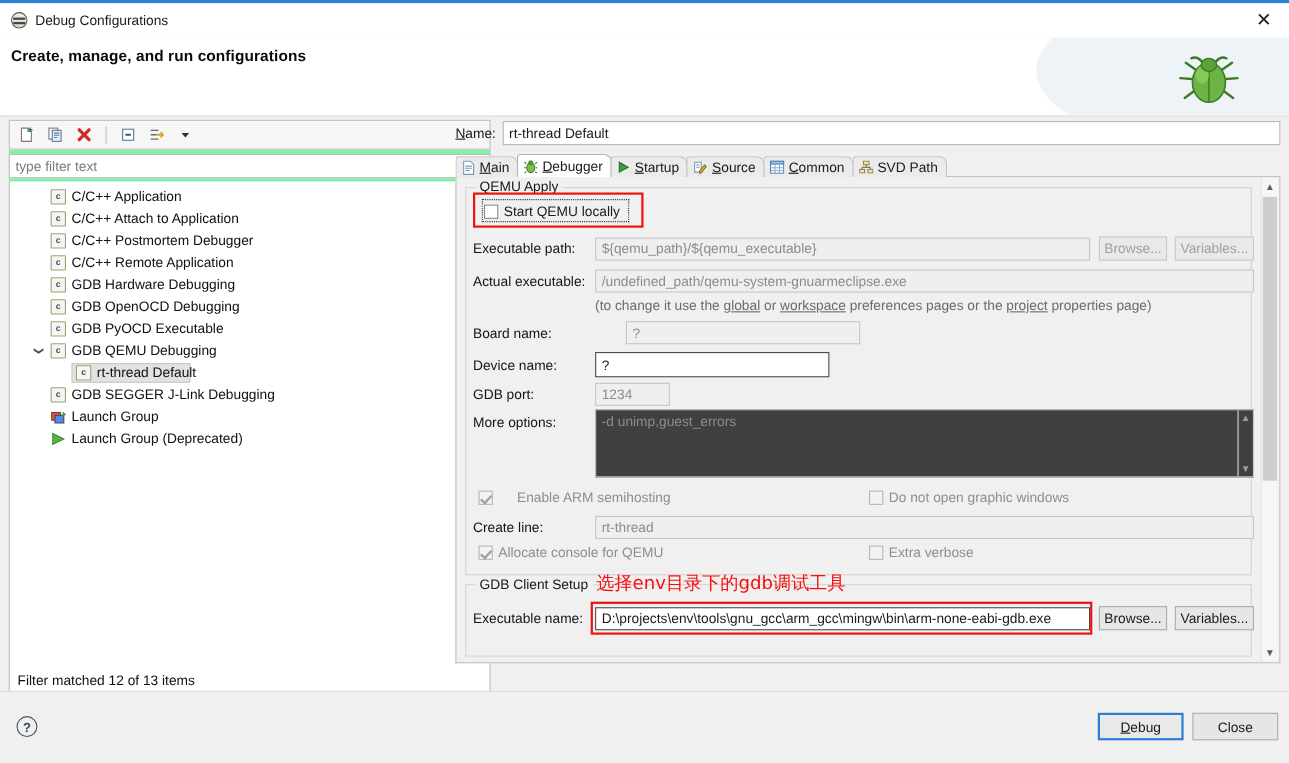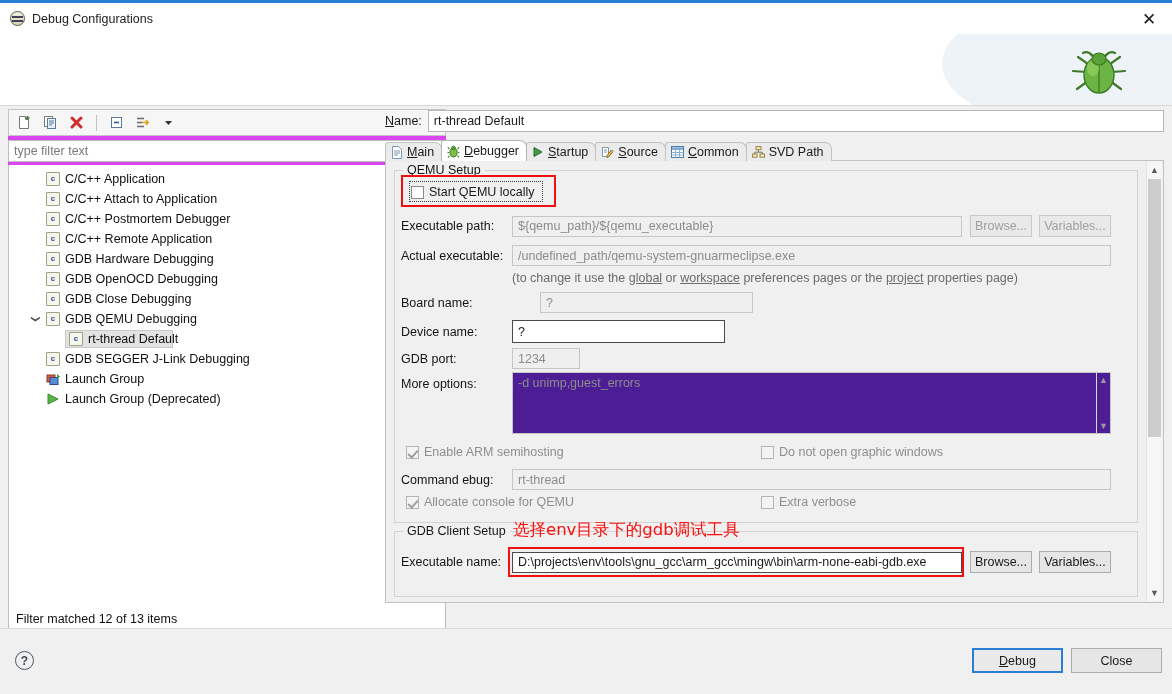--- a/index.html
+++ b/index.html
@@ -28,21 +28,21 @@
   
   .headband { height:72px; background:#ffffff; position:relative; overflow:hidden; border-bottom:1px solid #d7d7d7; }
   .headband .hdr { position:absolute; left:10px; top:8px; font-size:14px; font-weight:bold; color:#0a0a0a; letter-spacing:.1px; }
   .swoosh { position:absolute; right:0; top:-30px; width:230px; height:120px; background:#eef3f8; border-radius:50% 0 0 50%; }
   .bug { position:absolute; right:42px; top:14px; width:62px; height:52px; }
 
   
   .body { position:absolute; left:0; right:0; top:106px; bottom:0; }
 
   
-  .left { position:absolute; left:8px; top:0; width:438px; height:527px; background:#d946ef; }
+  .left { position:absolute; left:8px; top:0; width:438px; height:527px; background:#86efac; }
   .ltoolbar { height:27px; border:1px solid #c4c4c4; background:#f6f6f6; display:flex; align-items:center; padding:0 6px; gap:7px; }
   .tb { width:19px; height:19px; display:flex; align-items:center; justify-content:center; cursor:pointer; }
   .tbsep { width:1px; height:16px; background:#c0c0c0; margin:0 3px; }
   .filterbox { margin-top:4px; height:22px; border:1px solid #bdbdbd; background:#fff; display:flex; align-items:center;
                padding:0 5px; color:#7a7a7a; font-size:12.5px; }
   .tree { margin-top:3px; height:468px; border:1px solid #bdbdbd; border-top:none; background:#fff; position:relative;
           padding-top:4px; overflow:hidden; }
   .trow { height:20px; display:flex; align-items:center; padding-left:20px; position:relative; }
   .trow .twist { position:absolute; left:20px; width:13px; text-align:center; color:#4c4c4c; font-size:9px; }
   .trow.lvl0 { padding-left:37px; }
@@ -50,21 +50,21 @@
   .cico { width:14px; height:14px; margin-right:5px; flex:none; position:relative;
           background:#f7f6ee; border:1px solid #9aa37e; border-radius:1px;
           font-size:8px; line-height:12px; text-align:center; color:#2c4f87; font-weight:bold; }
   .tlabel { font-size:12.5px; color:#101010; white-space:nowrap; }
   .trow.sel .selbg { position:absolute; left:56px; right:auto; top:1px; height:18px; background:#e2e2e2; border:1px solid #c9c9c9; z-index:0; }
   .trow.sel .cico, .trow.sel .tlabel { position:relative; z-index:1; }
   .lgico { width:15px; height:14px; margin-right:4px; flex:none; position:relative; }
   .filtermatch { position:absolute; left:7px; bottom:6px; font-size:12.5px; color:#111; }
 
   
-  .right { position:absolute; left:372px; top:0; right:8px; height:527px;padding-left:13px; }
+  .right { position:absolute; left:401px; top:0; right:8px; height:527px;padding-left:13px; }
   .namerow { display:flex; align-items:center; height:24px; }
   .namelbl { font-size:12.5px; margin-right:6px; }
   .u { text-decoration:underline; }
   .nameinput { flex:1; height:22px; border:1px solid #b6b6b6; background:#fff; display:flex; align-items:center; padding:0 5px; font-size:12.5px; }
 
   .tabstrip { margin-top:7px; height:21px; display:flex; align-items:flex-end; position:relative;justify-content:space-between; }
   .tab { height:19px; display:flex; align-items:center; gap:4px; padding:0 7px 0 5px; font-size:12.5px;
          background:#ebebeb; border:1px solid #c2c2c2; border-bottom:none;
          border-radius:3px 7px 0 0; margin-right:-1px; color:#1a1a1a; cursor:pointer; position:relative; }
   .tab.active { height:21px; background:#fff; border-color:#b4b4b4; z-index:3; font-weight:normal; }
@@ -87,55 +87,56 @@
   .cbx { width:13px; height:13px; border:1px solid #8a8a8a; background:#fff; flex:none; margin-right:5px; position:relative; }
   .cbx.dis { border-color:#b5b5b5; background:#f3f3f3; }
   .cbx.on.dis:after { content:""; position:absolute; left:3px; top:1px; width:4px; height:8px;
                       border:solid #9e9e9e; border-width:0 2px 2px 0; transform:rotate(42deg); }
   .cblbl { font-size:12.5px; }
   .cblbl.dis { color:#8e8e8e; }
 
   .hint { position:absolute; font-size:12.5px; color:#6b6b6b; }
   .lnk { text-decoration:underline; color:#6b6b6b; cursor:pointer; }
 
-  .ta { position:absolute; border:1px solid #c6c6c6; background:#4c1d95; color:#8c8c8c; font-size:12.5px; padding:3px 5px; }
+  .ta { position:absolute; border:1px solid #c6c6c6; background:#404040; color:#8c8c8c; font-size:12.5px; padding:3px 5px; }
   .ta .tasb { position:absolute; right:0; top:0; bottom:0; width:14px; border-left:1px solid #d8d8d8;
               display:flex; flex-direction:column; justify-content:space-between; align-items:center; color:#9a9a9a; font-size:9px; padding:2px 0; }
 
   .focusbox { position:absolute; border:1px dotted #3a3a3a; }
   .redbox { position:absolute; border:2px solid #ef1111; pointer-events:none; }
   .redtext { position:absolute; color:#fb0d0d; font-size:16.5px; font-family:"DejaVu Sans", sans-serif; white-space:nowrap; }
 
   .vscroll { position:absolute; right:1px; top:1px; bottom:1px; width:16px; background:#f6f6f6; border-left:1px solid #e3e3e3; }
   .vsarr { height:16px; display:flex; align-items:center; justify-content:center; color:#5c5c5c; font-size:9px; cursor:pointer; }
   .vsthumb { position:absolute; left:1px; right:1px; background:#cdcdcd; cursor:pointer; }
 
   
   .revertrow { position:absolute; right:8px; top:534px; display:flex; gap:8px; }
-  .bigbtn { width:91px; height:25px; border:1px solid #adadad; background:#e6e6e6; font-size:12.5px;
+  .bigbtn { width:78px; height:25px; border:1px solid #adadad; background:#e6e6e6; font-size:12.5px;
             display:flex; align-items:center; justify-content:center; cursor:pointer; }
   .bottombar { position:absolute; left:0; right:0; bottom:0; height:66px; border-top:1px solid #dcdcdc; background:#f0f0f0; }
   .helpico { position:absolute; left:15px; top:22px; width:19px; height:19px; border:1.6px solid #4a5663; border-radius:50%;
              display:flex; align-items:center; justify-content:center; font-size:12px; color:#3c4854; font-weight:bold; cursor:pointer; }
   .botbtns { position:absolute; right:10px; top:19px; display:flex; gap:8px; }
   .bigbtn.primary { border:2px solid #2a7fd4; background:#e9e9e9; }
 </style>
 </head>
 <body>
 
 <div class="dlg">
 
   <div class="titlebar">
     <div class="title-ico"></div>
     <div class="title-txt">Debug Configurations</div>
     <div class="close-x">✕</div>
   </div>
 
   <div class="headband">
     <div class="swoosh"></div>
+    <div class="hdr">Create, manage, and run configurations</div>
     <svg class="bug" viewBox="0 0 62 52">
       <g stroke="#3f7a28" stroke-width="2.2" fill="none" stroke-linecap="round">
         <path d="M20 16 L10 9 M18 24 L5 23 M20 33 L9 41"></path>
         <path d="M42 16 L52 9 M44 24 L57 23 M42 33 L53 41"></path>
         <path d="M26 11 C24 5,19 3,15 5 M36 11 C38 5,43 3,47 5"></path>
       </g>
       <ellipse cx="31" cy="27" rx="15" ry="18" fill="#6cb443"></ellipse>
       <ellipse cx="31" cy="27" rx="15" ry="18" fill="none" stroke="#3d7a26" stroke-width="1.4"></ellipse>
       <path d="M31 9 L31 45" stroke="#3d7a26" stroke-width="1.3"></path>
       <ellipse cx="25" cy="20" rx="6" ry="8" fill="#8fd05f" opacity=".75"></ellipse>
@@ -211,21 +212,21 @@
             <div class="trow lvl0">
               <span class="cico">c</span>
               <span class="tlabel">GDB Hardware Debugging</span>
             </div>
             <div class="trow lvl0">
               <span class="cico">c</span>
               <span class="tlabel">GDB OpenOCD Debugging</span>
             </div>
             <div class="trow lvl0">
               <span class="cico">c</span>
-              <span class="tlabel">GDB Close Debugging</span>
+              <span class="tlabel">GDB PyOCD Executable</span>
             </div>
             <div class="trow lvl0">
               <span class="twist" style="transform: rotate(90deg);">❯</span>
               <span class="cico">c</span>
               <span class="tlabel">GDB QEMU Debugging</span>
             </div>
             <div class="trow lvl1 sel">
               <div class="selbg" style="width: 108px;"></div>
               <span class="cico">c</span>
               <span class="tlabel">rt-thread Default</span>
@@ -309,21 +310,21 @@
             </svg>
           <span>SVD Path</span>
         </div>
         <div class="tabs-rest"></div>
       </div>
 
       <div class="panel">
         <div class="panel-inner">
 
           <div class="group" style="top:9px; height:353px;">
-            <div class="gtitle">QEMU Setup</div>
+            <div class="gtitle">QEMU Apply</div>
           </div>
 
           <div class="frow" style="left:25px; top:24px;">
             <div class="cbx"></div>
             <span class="cblbl">Start QEMU locally</span>
           </div>
           <div class="focusbox" style="left:23px; top:20px; width:134px; height:21px;"></div>
           <div class="redbox" style="left:15px; top:14px; width:155px; height:32px;"></div>
 
           <div class="frow" style="left:15px; top:54px; width:1085px;">
@@ -369,31 +370,31 @@
 
           <div class="flabel" style="position:absolute; left:15px; top:216px; width:103px;">More options:</div>
           <div class="ta" style="left:126px; top:211px; width:599px; height:62px;">
             <span>-d unimp,guest_errors</span>
             <div class="tasb">
               <span>▲</span>
               <span>▼</span>
             </div>
           </div>
 
-          <div class="frow" style="left:20px; top:284px;">
+          <div class="frow" style="left:20px; top:284px;gap:17px;">
             <div class="cbx on dis"></div>
             <span class="cblbl dis">Enable ARM semihosting</span>
           </div>
           <div class="frow" style="left:375px; top:284px;">
             <div class="cbx dis"></div>
             <span class="cblbl dis">Do not open graphic windows</span>
           </div>
 
           <div class="frow" style="left:15px; top:308px;">
-            <div class="flabel" style="width:103px; text-align:left;">Command ebug:</div>
+            <div class="flabel" style="width:103px; text-align:left;">Create line:</div>
             <div class="fin" style="width:599px; margin-left:8px;">
               <span>rt-thread</span>
             </div>
           </div>
 
           <div class="frow" style="left:20px; top:334px;">
             <div class="cbx on dis"></div>
             <span class="cblbl dis">Allocate console for QEMU</span>
           </div>
           <div class="frow" style="left:375px; top:334px;">

